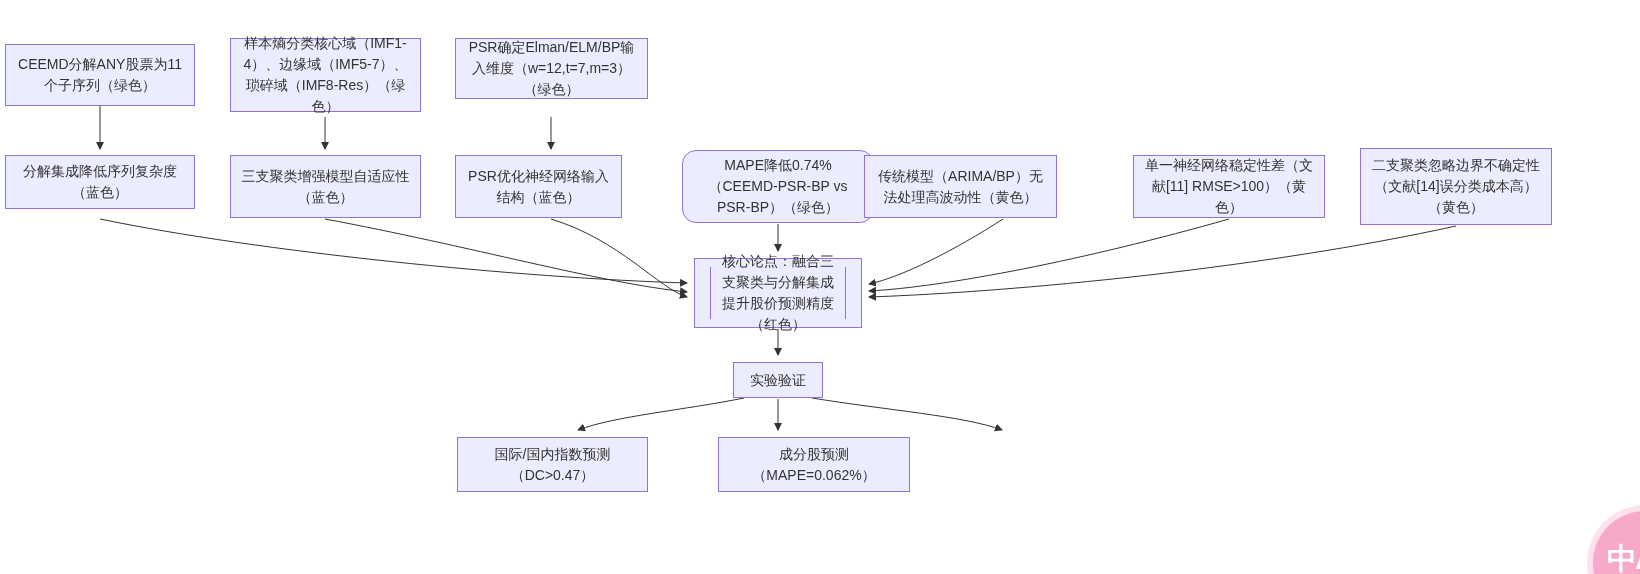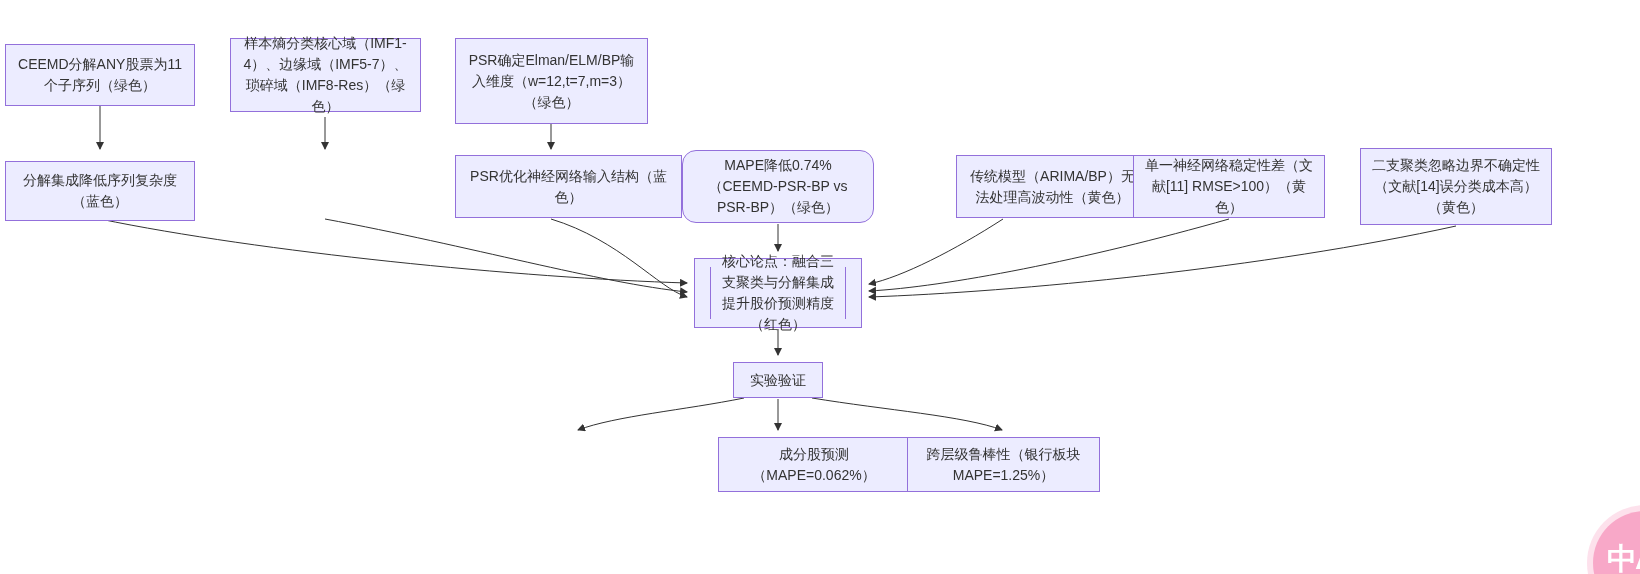--- a/index.html
+++ b/index.html
@@ -101,43 +101,44 @@
       <path d="M744,398 C685,410 615,416 578,430" marker-end="url(#arrow)"></path>
       <path d="M778,399 L778,430" marker-end="url(#arrow)"></path>
       <path d="M812,398 C885,410 965,416 1002,430" marker-end="url(#arrow)"></path>
     </g>
   </svg>
 
   <div class="node" style="left:5px; top:44px; width:190px; height:62px;">CEEMD分解ANY股票为11个子序列（绿色）</div>
 
   <div class="node" style="left:230px; top:38px; width:191px; height:74px;">样本熵分类核心域（IMF1-4）、边缘域（IMF5-7）、琐碎域（IMF8-Res）（绿色）</div>
 
-  <div class="node" style="left:455px; top:38px; width:193px; height:86px;">PSR确定Elman/ELM/BP输入维度（w=12,t=7,m=3）（绿色）</div>
+  <div class="node" style="left:455px; top:38px; width:193px; height:61px;">PSR确定Elman/ELM/BP输入维度（w=12,t=7,m=3）（绿色）</div>
 
-  <div class="node" style="left:5px; top:155px; width:190px; height:60px;margin-top:6px;">分解集成降低序列复杂度（蓝色）</div>
+  <div class="node" style="left:5px; top:155px; width:190px; height:54px;">分解集成降低序列复杂度（蓝色）</div>
 
+  <div class="node" style="left:230px; top:155px; width:191px; height:63px;">三支聚类增强模型自适应性（蓝色）</div>
 
-  <div class="node" style="left:455px; top:155px; width:227px; height:63px;">PSR优化神经网络输入结构（蓝色）</div>
+  <div class="node" style="left:455px; top:155px; width:167px; height:63px;">PSR优化神经网络输入结构（蓝色）</div>
 
   <div class="node" style="left:682px; top:150px; width:192px; height:73px;border-radius:14px;">MAPE降低0.74%（CEEMD-PSR-BP vs PSR-BP）（绿色）</div>
 
-  <div class="node" style="left:956px; top:155px; width:193px; height:63px;">传统模型（ARIMA/BP）无法处理高波动性（黄色）</div>
+  <div class="node" style="left:864px; top:155px; width:193px; height:63px;">传统模型（ARIMA/BP）无法处理高波动性（黄色）</div>
 
   <div class="node" style="left:1133px; top:155px; width:192px; height:63px;">单一神经网络稳定性差（文献[11] RMSE&gt;100）（黄色）</div>
 
   <div class="node" style="left:1360px; top:148px; width:192px; height:77px;">二支聚类忽略边界不确定性（文献[14]误分类成本高）（黄色）</div>
 
   <div class="node subroutine" style="left:694px; top:258px; width:168px; height:70px;">
     <div class="sub-inner">核心论点：融合三支聚类与分解集成提升股价预测精度（红色）</div>
   </div>
 
   <div class="node" style="left:733px; top:362px; width:90px; height:36px;">实验验证</div>
 
+  <div class="node" style="left:457px; top:437px; width:191px; height:55px;">国际/国内指数预测（DC&gt;0.47）</div>
 
   <div class="node" style="left:682px; top:437px; width:192px; height:55px;margin-left:36px;">成分股预测（MAPE=0.062%）</div>
 
-  <div class="node" style="left:907px; top:437px; width:193px; height:55px;">跨层级鲁棒性（银行板块 MAPE=1.25%）</div>
 
   <div id="translate-badge">
     <span class="badge-glyph">中A</span>
   </div>
 
 </div>
 
 </body></html>

